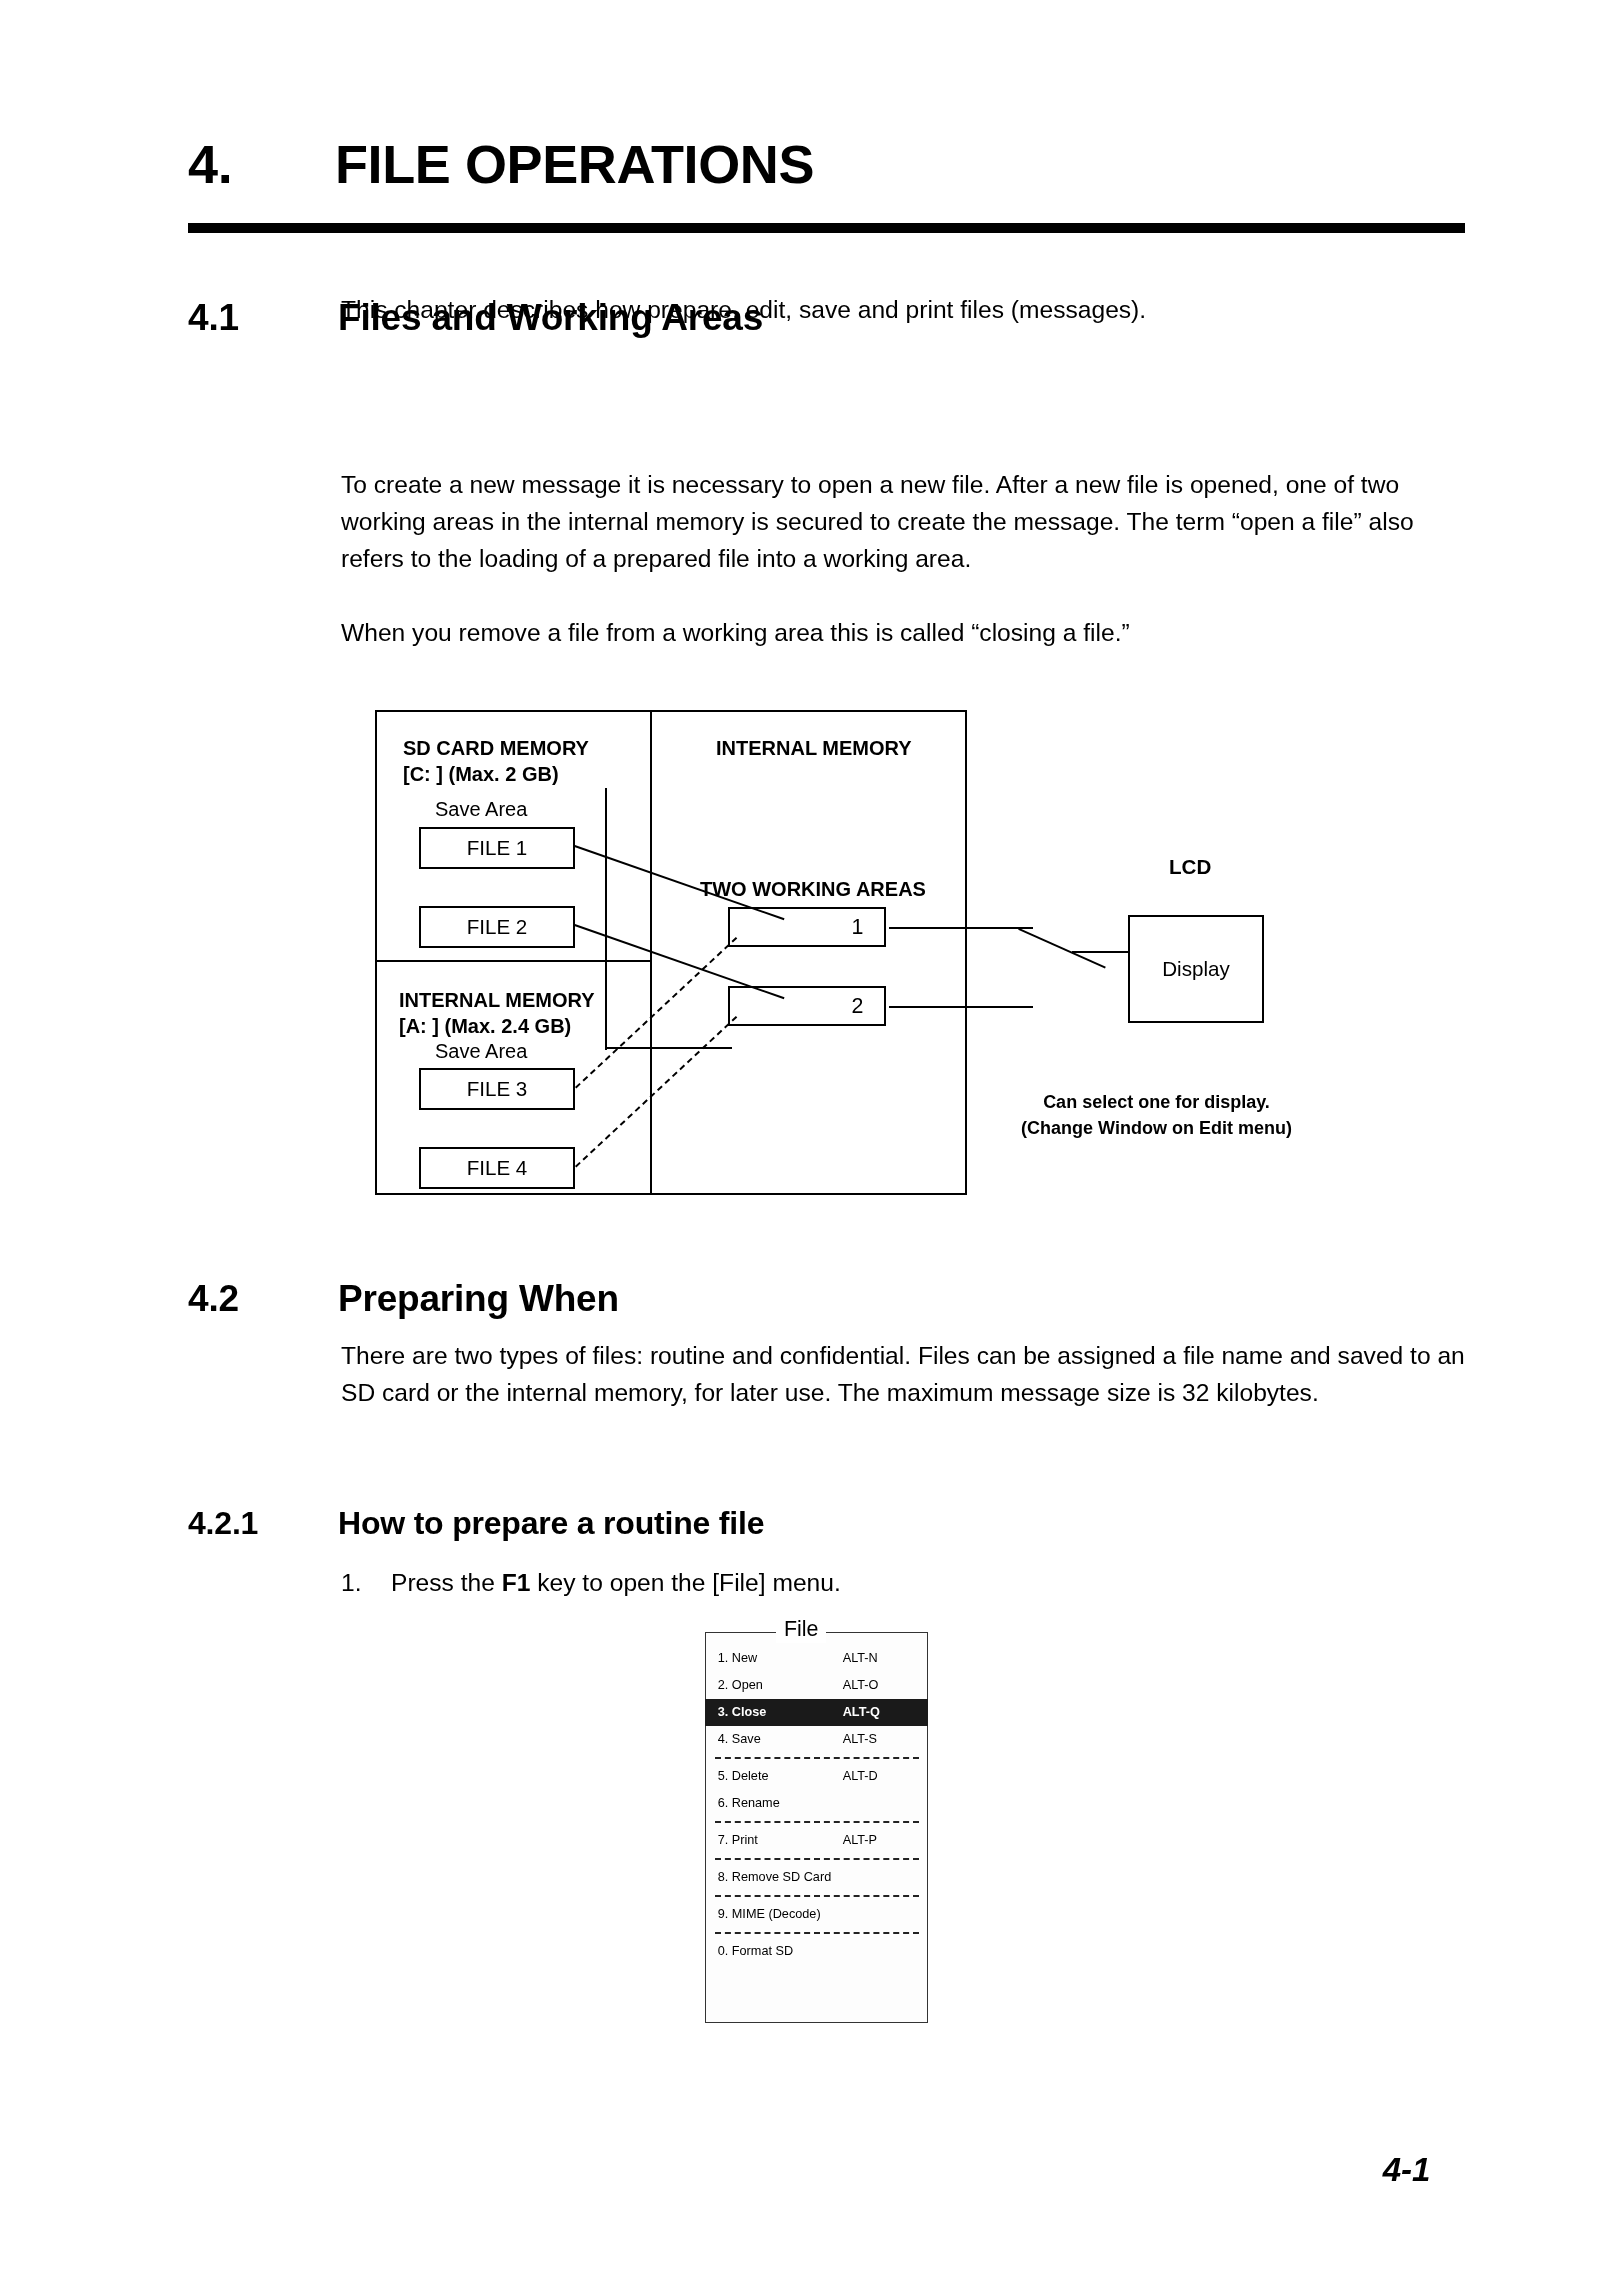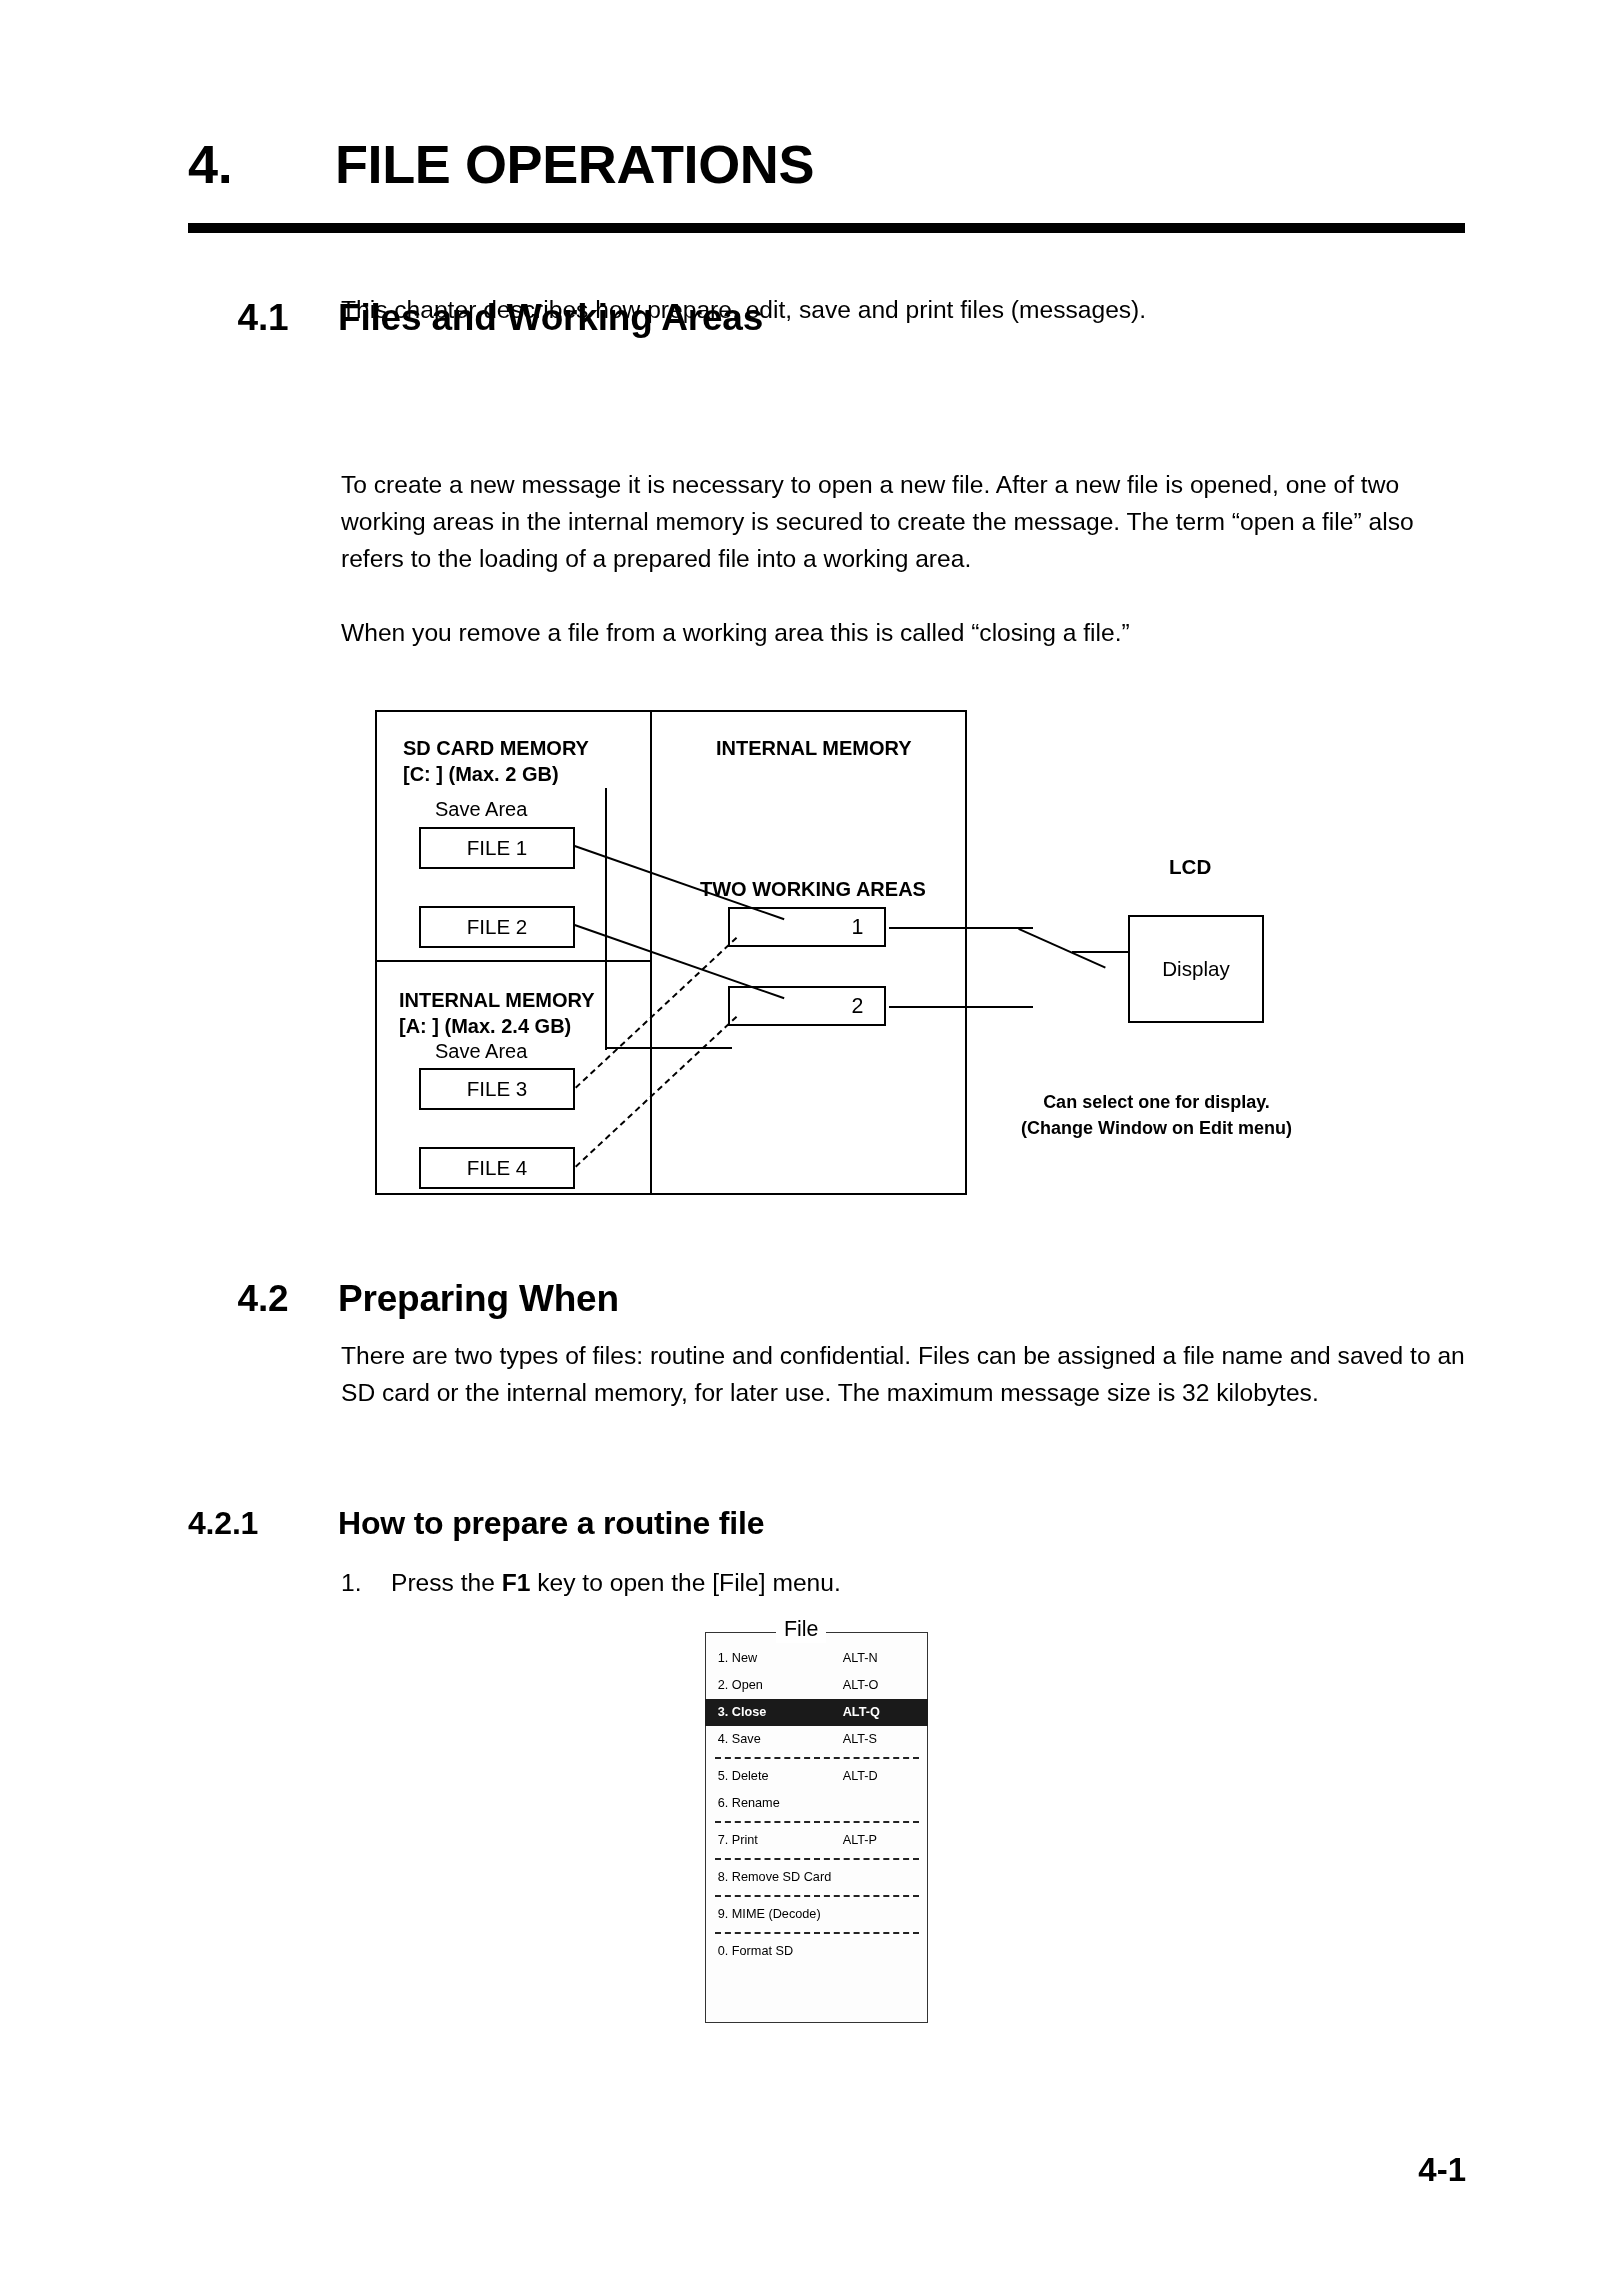--- a/index.html
+++ b/index.html
@@ -59,21 +59,20 @@
     position: absolute;
     display: flex;
     align-items: baseline;
     font-size: 37px;
     font-weight: bold;
     letter-spacing: -0.2px;
   }
   .sec-head .sec-num {
     width: 150px;
     flex: 0 0 150px;
-    text-align: center;
   }
   .sub-head {
     position: absolute;
     display: flex;
     align-items: baseline;
     font-size: 32px;
     font-weight: bold;
     letter-spacing: -0.2px;
   }
   .sub-head .sec-num {
@@ -260,23 +259,24 @@
     border-top: 2.4px dashed #222;
     height: 0;
   }
 
   
   .page-footer {
     position: absolute;
     left: 1347px;
     top: 2151px;
     width: 119px;
-    text-align: right;
+    text-align: center;
     font-size: 33px;
     font-weight: bold;
+    font-style: italic;
   }
 </style>
 </head>
 <body>
 
 <div class="page">
 
   <div class="chapter-title">
     <span class="chapter-num">4.</span>
     <span>FILE OPERATIONS</span>

